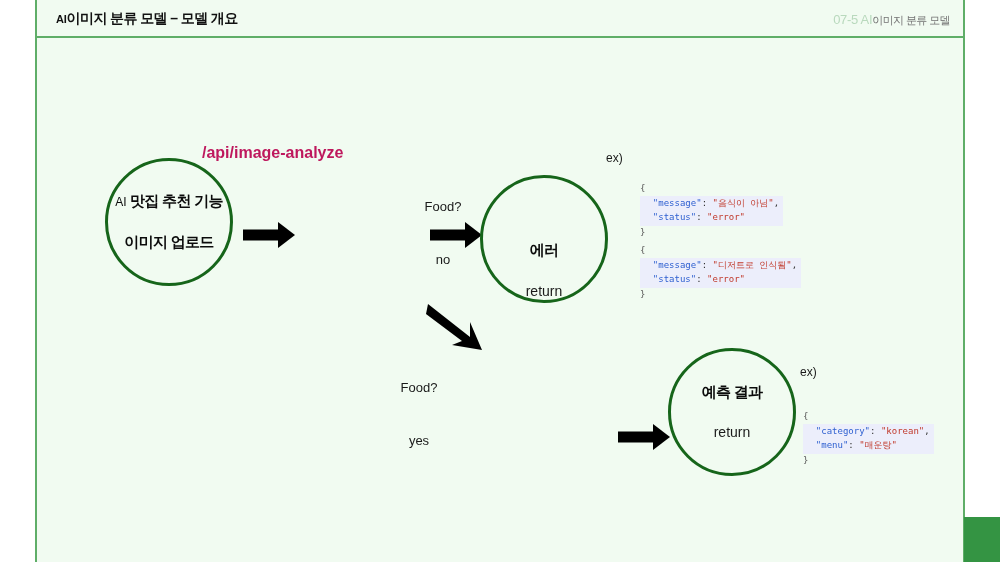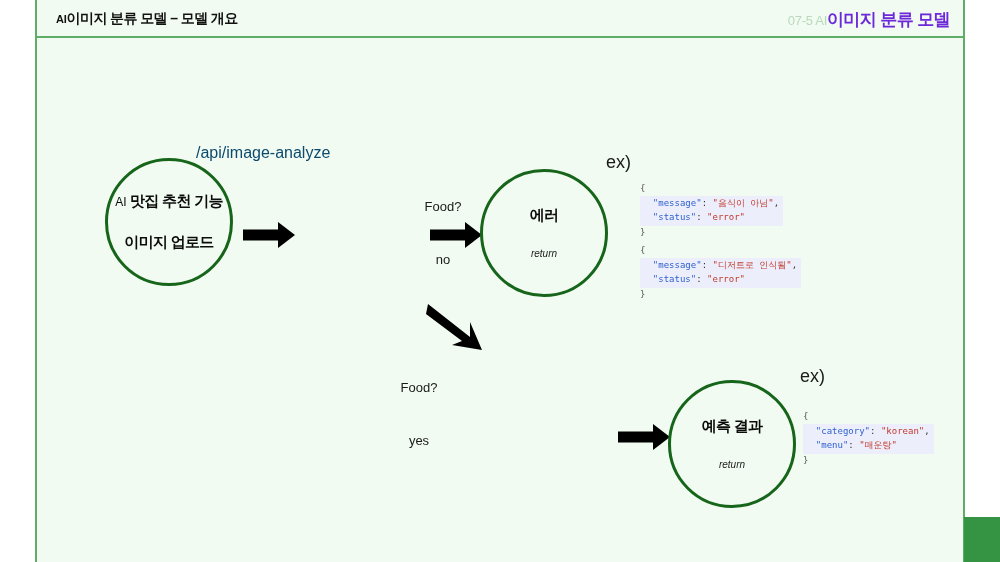--- a/index.html
+++ b/index.html
@@ -76,23 +76,23 @@
     white-space: nowrap;
     line-height: 1;
   }
   .header-right .num {
     font-size: 13px;
     font-weight: 400;
     color: #b9d9bd;
     letter-spacing: -0.3px;
   }
   .header-right .label {
-    font-size: 17px;
-    font-weight: 700;
-    color: #6d28d9;
+    font-size: 11px;
+    font-weight: 400;
+    color: #737373;
     letter-spacing: -0.6px;
   }
 
   
   .node {
     position: absolute;
     border-radius: 50%;
     border: 3px solid #16651a;
     box-sizing: border-box;
     display: flex;
@@ -110,26 +110,25 @@
     letter-spacing: -0.7px;
     line-height: 1.25;
     white-space: nowrap;
   }
   .node .l1 .thin {
     font-weight: 400;
     font-size: 12px;
     letter-spacing: 0;
   }
   .node .l2 {
-    font-size: 10px;
+    font-size: 14px;
     font-weight: 400;
     color: #1a1a1a;
     line-height: 1.3;
     white-space: nowrap;
-    font-style: italic;
   }
 
   
   .arrow-h {
     position: absolute;
     width: 0; height: 0;
   }
   .arrow-h .shaft {
     position: absolute;
     left: 0; top: 50%;
@@ -153,29 +152,30 @@
   
   .lbl {
     position: absolute;
     color: #1a1a1a;
     white-space: pre;
     line-height: 1.35;
     text-align: center;
   }
   .lbl.api {
     font-size: 16px;
-    font-weight: 400;
-    color: #0c4a6e;
+    font-weight: 700;
+    color: #be185d;
+    margin-left: 6px;
   }
   .lbl.cond {
     font-size: 13px;
     font-weight: 400;
   }
   .lbl.ex {
-    font-size: 18px;
+    font-size: 12px;
     font-weight: 400;
   }
 
   
   .code {
     position: absolute;
     font-family: "DejaVu Sans Mono", "Liberation Mono", monospace;
     font-size: 9px;
     line-height: 1.55;
     color: #333333;
@@ -236,21 +236,21 @@
   <div class="lbl cond" style="left:412px; top:163px; width:62px;">
     <div>Food?</div>
     <div>no</div>
   </div>
 
   <div class="arrow-h" style="left:430px; top:222px; width:52px; height:26px;">
     <div class="shaft" style="width:36px;"></div>
     <div class="head" style="left:35px;"></div>
   </div>
 
-  <div class="node" style="left:480px; top:169px; width:128px; height:128px;">
+  <div class="node" style="left:480px; top:175px; width:128px; height:128px;justify-content:flex-end;">
     <div class="l1">에러</div>
     <div class="l2">return</div>
   </div>
 
   <div class="lbl ex" style="left:606px; top:150px;">ex)</div>
 
   <div class="code" style="left:640px; top:168px;">
 <span class="brace">{</span>
 <span class="body">  <span class="k">"message"</span><span class="p">: </span><span class="v">"음식이 아님"</span><span class="p">,</span>
   <span class="k">"status"</span><span class="p">: </span><span class="v">"error"</span></span>
@@ -270,21 +270,21 @@
     <div>Food?</div>
     <div>yes</div>
   </div>
 
 
   <div class="arrow-h" style="left:618px; top:424px; width:52px; height:26px;">
     <div class="shaft" style="width:36px;"></div>
     <div class="head" style="left:35px;"></div>
   </div>
 
-  <div class="node" style="left:668px; top:380px; width:128px; height:128px;">
+  <div class="node" style="left:668px; top:348px; width:128px; height:128px;">
     <div class="l1">예측 결과</div>
     <div class="l2">return</div>
   </div>
 
   <div class="lbl ex" style="left:800px; top:364px;">ex)</div>
 
   <div class="code" style="left:803px; top:396px;">
 <span class="brace">{</span>
 <span class="body">  <span class="k">"category"</span><span class="p">: </span><span class="v">"korean"</span><span class="p">,</span>
   <span class="k">"menu"</span><span class="p">: </span><span class="v">"매운탕"</span></span>

